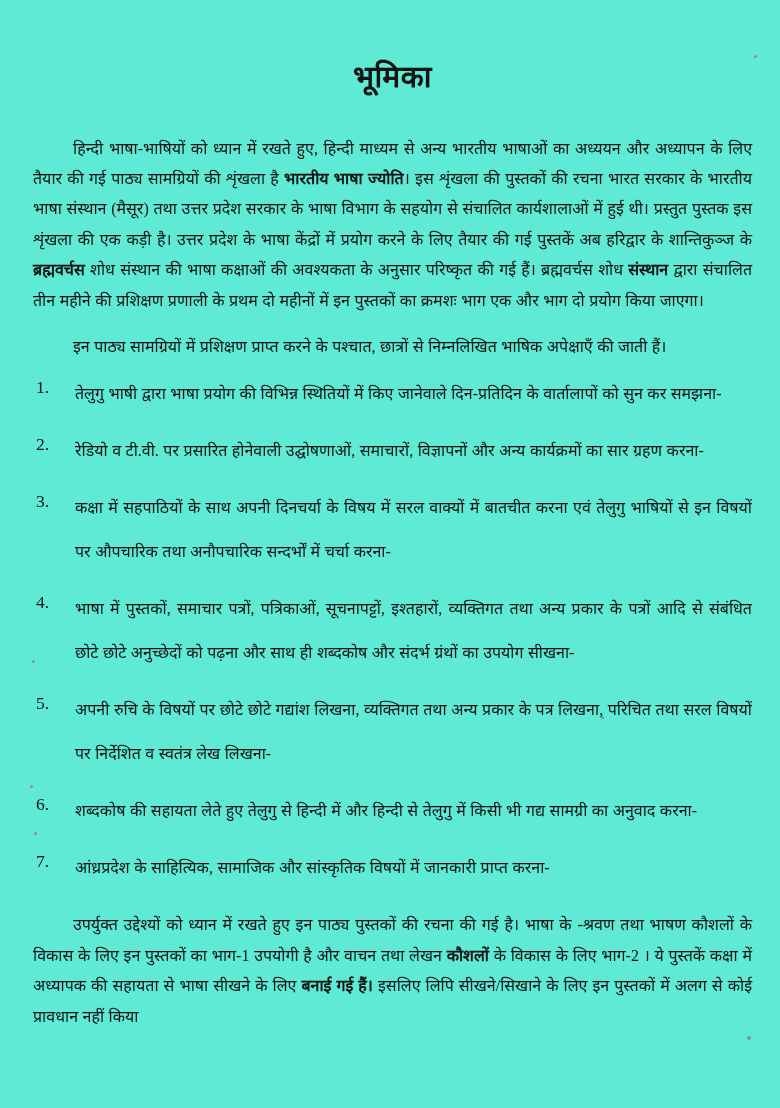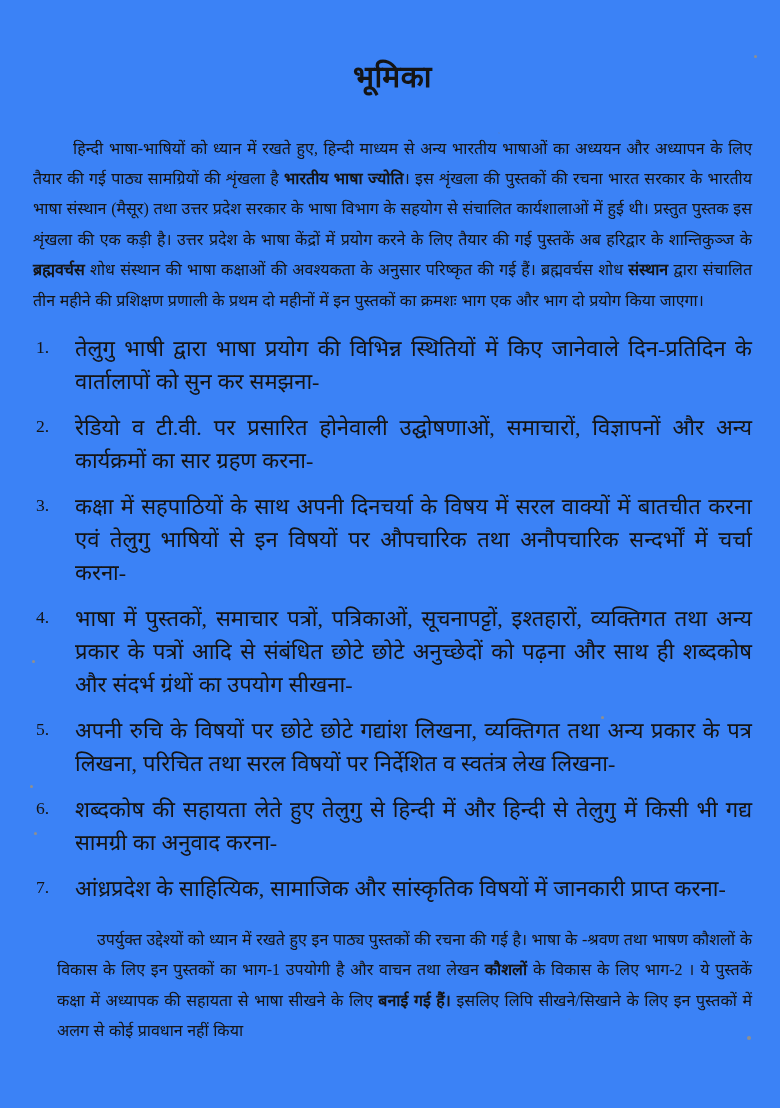--- a/index.html
+++ b/index.html
@@ -6,21 +6,21 @@
   html, body {
     margin: 0;
     padding: 0;
     background: #ffffff;
   }
   .page {
     position: relative;
     width: 780px;
     height: 1108px;
     margin: 0 auto;
-    background: #3b82f6;
+    background: #5eead4;
     overflow: hidden;
     font-family: "Liberation Serif", "DejaVu Serif", serif;
     color: #141414;
   }
   
   .grain {
     position: absolute;
     inset: 0;
     pointer-events: none;
     opacity: .55;
@@ -70,38 +70,38 @@
   ol.aims {
     list-style: none;
     margin: 4px 0 0 0;
     padding: 0;
     counter-reset: aim;
   }
   ol.aims li {
     position: relative;
     counter-increment: aim;
     padding-left: 42px;
-    font-size: 22px;
-    line-height: 33px;
+    font-size: 16px;
+    line-height: 44px;
     text-align: justify;
     text-align-last: left;
     margin-bottom: 13px;
     word-spacing: .5px;
   }
   ol.aims li::before {
     content: counter(aim) ".";
     position: absolute;
     left: 3px;
     top: 0;
     width: 30px;
     font-size: 17.6px;
     line-height: 30.4px;
     text-align: left;
   }
-  .closing { margin-top: 20px; margin-left: 24px; }
+  .closing { margin-top: 20px; }
 </style>
 </head>
 <body>
 
 <div class="page">
 
   <div class="grain"></div>
 
   <div class="speck" style="left:747px;top:1036px;width:4px;height:4px;"></div>
   <div class="speck" style="left:34px;top:832px;width:3px;height:3px;"></div>
@@ -109,20 +109,21 @@
   <div class="speck" style="left:30px;top:785px;width:3px;height:3px;"></div>
   <div class="speck" style="left:601px;top:716px;width:3px;height:3px;"></div>
   <div class="speck" style="left:754px;top:55px;width:3px;height:3px;"></div>
 
   <div class="content">
 
     <h1 class="doc-title">भूमिका</h1>
 
     <p class="para indent"><span>हिन्दी भाषा-भाषियों को ध्यान में रखते हुए, हिन्दी माध्यम से अन्य भारतीय भाषाओं का अध्ययन और अध्यापन के लिए तैयार की गई पाठ्य सामग्रियों की शृंखला है </span><b>भारतीय भाषा ज्योति</b><span>।  इस शृंखला की पुस्तकों की रचना भारत सरकार के भारतीय भाषा संस्थान (मैसूर) तथा उत्तर प्रदेश सरकार के भाषा विभाग के सहयोग से संचालित कार्यशालाओं में हुई थी।  प्रस्तुत पुस्तक इस शृंखला की एक कड़ी है।  उत्तर प्रदेश के भाषा केंद्रों में प्रयोग करने के लिए तैयार की गई पुस्तकें अब हरिद्वार के शान्तिकुञ्ज के </span><b>ब्रह्मवर्चस</b><span> शोध संस्थान की भाषा कक्षाओं की अवश्यकता के अनुसार परिष्कृत की गई हैं। ब्रह्मवर्चस शोध </span><b>संस्थान</b><span> द्वारा संचालित तीन महीने की प्रशिक्षण प्रणाली के प्रथम दो महीनों में इन पुस्तकों का क्रमशः भाग एक और भाग दो प्रयोग किया जाएगा।</span></p>
 
+    <p class="para indent tight"><span>इन पाठ्य सामग्रियों में प्रशिक्षण प्राप्त करने के पश्चात, छात्रों से निम्नलिखित भाषिक अपेक्षाएँ की जाती हैं।</span></p>
 
     <ol class="aims">
       <li>तेलुगु भाषी द्वारा भाषा प्रयोग की विभिन्न स्थितियों में किए जानेवाले दिन-प्रतिदिन के वार्तालापों को सुन कर समझना-</li>
       <li>रेडियो व टी.वी. पर प्रसारित होनेवाली उद्घोषणाओं, समाचारों, विज्ञापनों और अन्य कार्यक्रमों का सार ग्रहण करना-</li>
       <li>कक्षा में सहपाठियों के साथ अपनी दिनचर्या के विषय में सरल वाक्यों में बातचीत करना एवं तेलुगु भाषियों से इन विषयों पर औपचारिक तथा अनौपचारिक सन्दर्भों में चर्चा करना-</li>
       <li>भाषा में पुस्तकों, समाचार पत्रों, पत्रिकाओं, सूचनापट्टों, इश्तहारों, व्यक्तिगत तथा अन्य प्रकार के पत्रों आदि से संबंधित छोटे छोटे अनुच्छेदों को पढ़ना और साथ ही शब्दकोष और संदर्भ ग्रंथों का उपयोग सीखना-</li>
       <li>अपनी रुचि के विषयों पर छोटे छोटे गद्यांश लिखना, व्यक्तिगत तथा अन्य प्रकार के पत्र लिखना, परिचित तथा सरल विषयों पर निर्देशित व स्वतंत्र लेख लिखना-</li>
       <li>शब्दकोष की सहायता लेते हुए तेलुगु से हिन्दी में और हिन्दी से तेलुगु में किसी भी गद्य सामग्री का अनुवाद करना-</li>
       <li>आंध्रप्रदेश के साहित्यिक, सामाजिक और सांस्कृतिक विषयों में जानकारी प्राप्त करना-</li>
     </ol>

